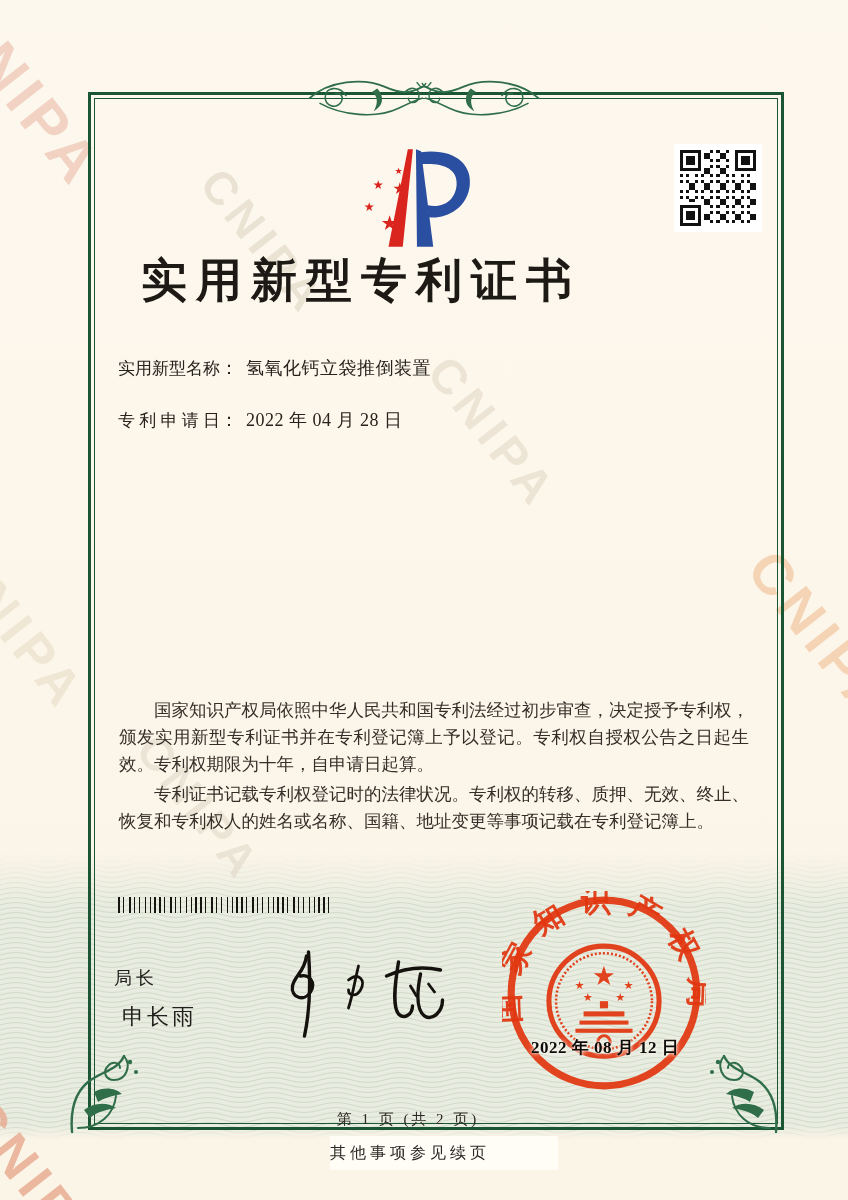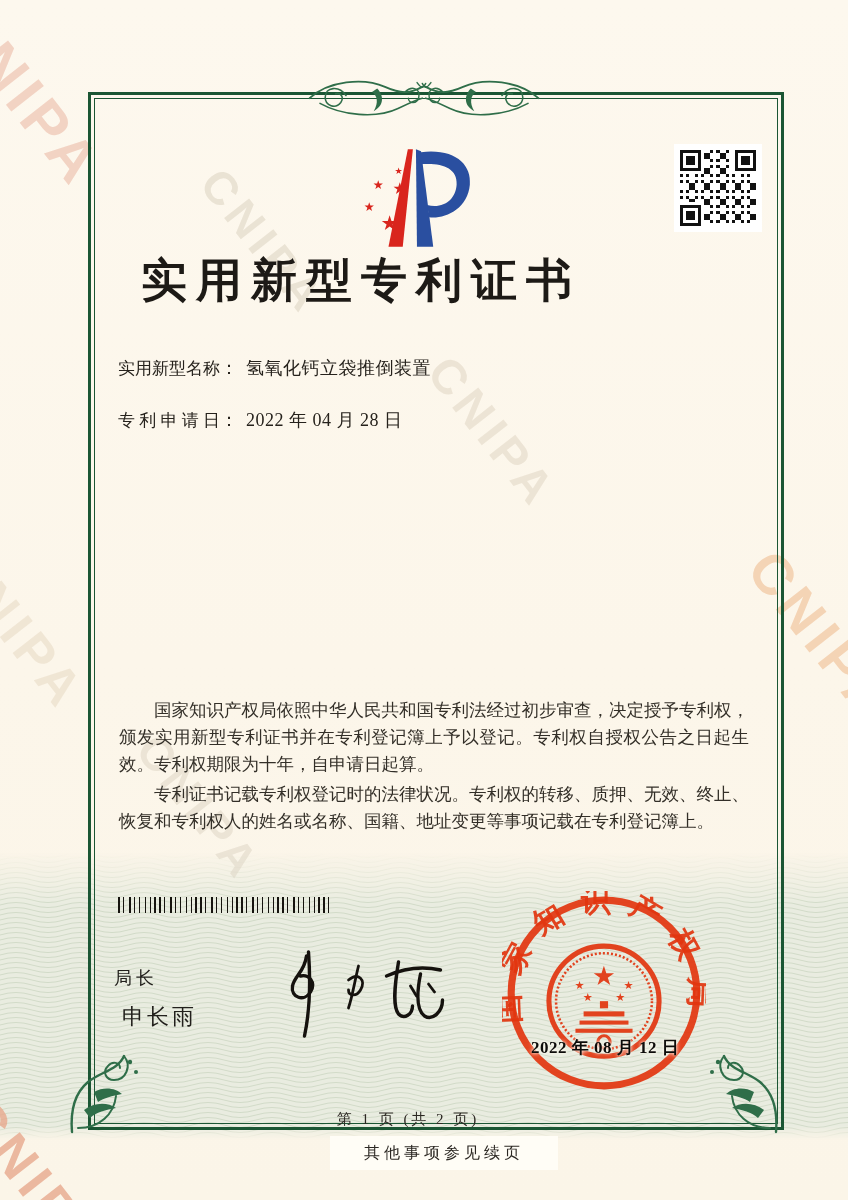--- a/index.html
+++ b/index.html
@@ -62,21 +62,21 @@
   .signer-title{position:absolute;left:114px;top:966px;z-index:4;font-size:18px;letter-spacing:4px;color:#22201c;}
   .signer-name{position:absolute;left:122px;top:1002px;z-index:4;font-size:22px;letter-spacing:3px;color:#22201c;}
   .signature{position:absolute;left:268px;top:946px;z-index:4;}
   .seal{position:absolute;left:502px;top:891px;z-index:5;}
   .seal-date{position:absolute;left:524px;top:1036px;width:162px;z-index:6;text-align:center;
              font-size:17px;font-weight:600;color:#0d0c0a;letter-spacing:.5px;
              text-shadow:0 0 3px #fdf8ee,0 0 5px #fdf8ee;}
   .page-info{position:absolute;left:0;top:1094px;width:816px;z-index:4;text-align:center;
              font-size:15px;letter-spacing:3px;color:#2c2823;margin-top:16px;}
   .cont-strip{position:absolute;left:330px;top:1136px;width:228px;height:34px;z-index:4;
-              background:#fffdf6;text-align:center;line-height:34px;font-size:16px;
+              background:#fffdf6;text-align:left;line-height:34px;font-size:16px;
               letter-spacing:4px;color:#2c2823;}
 </style>
 </head>
 <body>
 
 <div class="page">
 
   <div class="band">
     <svg id="wave-svg" width="848" height="288" viewBox="0 0 848 288" xmlns="http://www.w3.org/2000/svg">
         <g fill="none" stroke="#c2cfb8" stroke-width="1" opacity="0.6">

